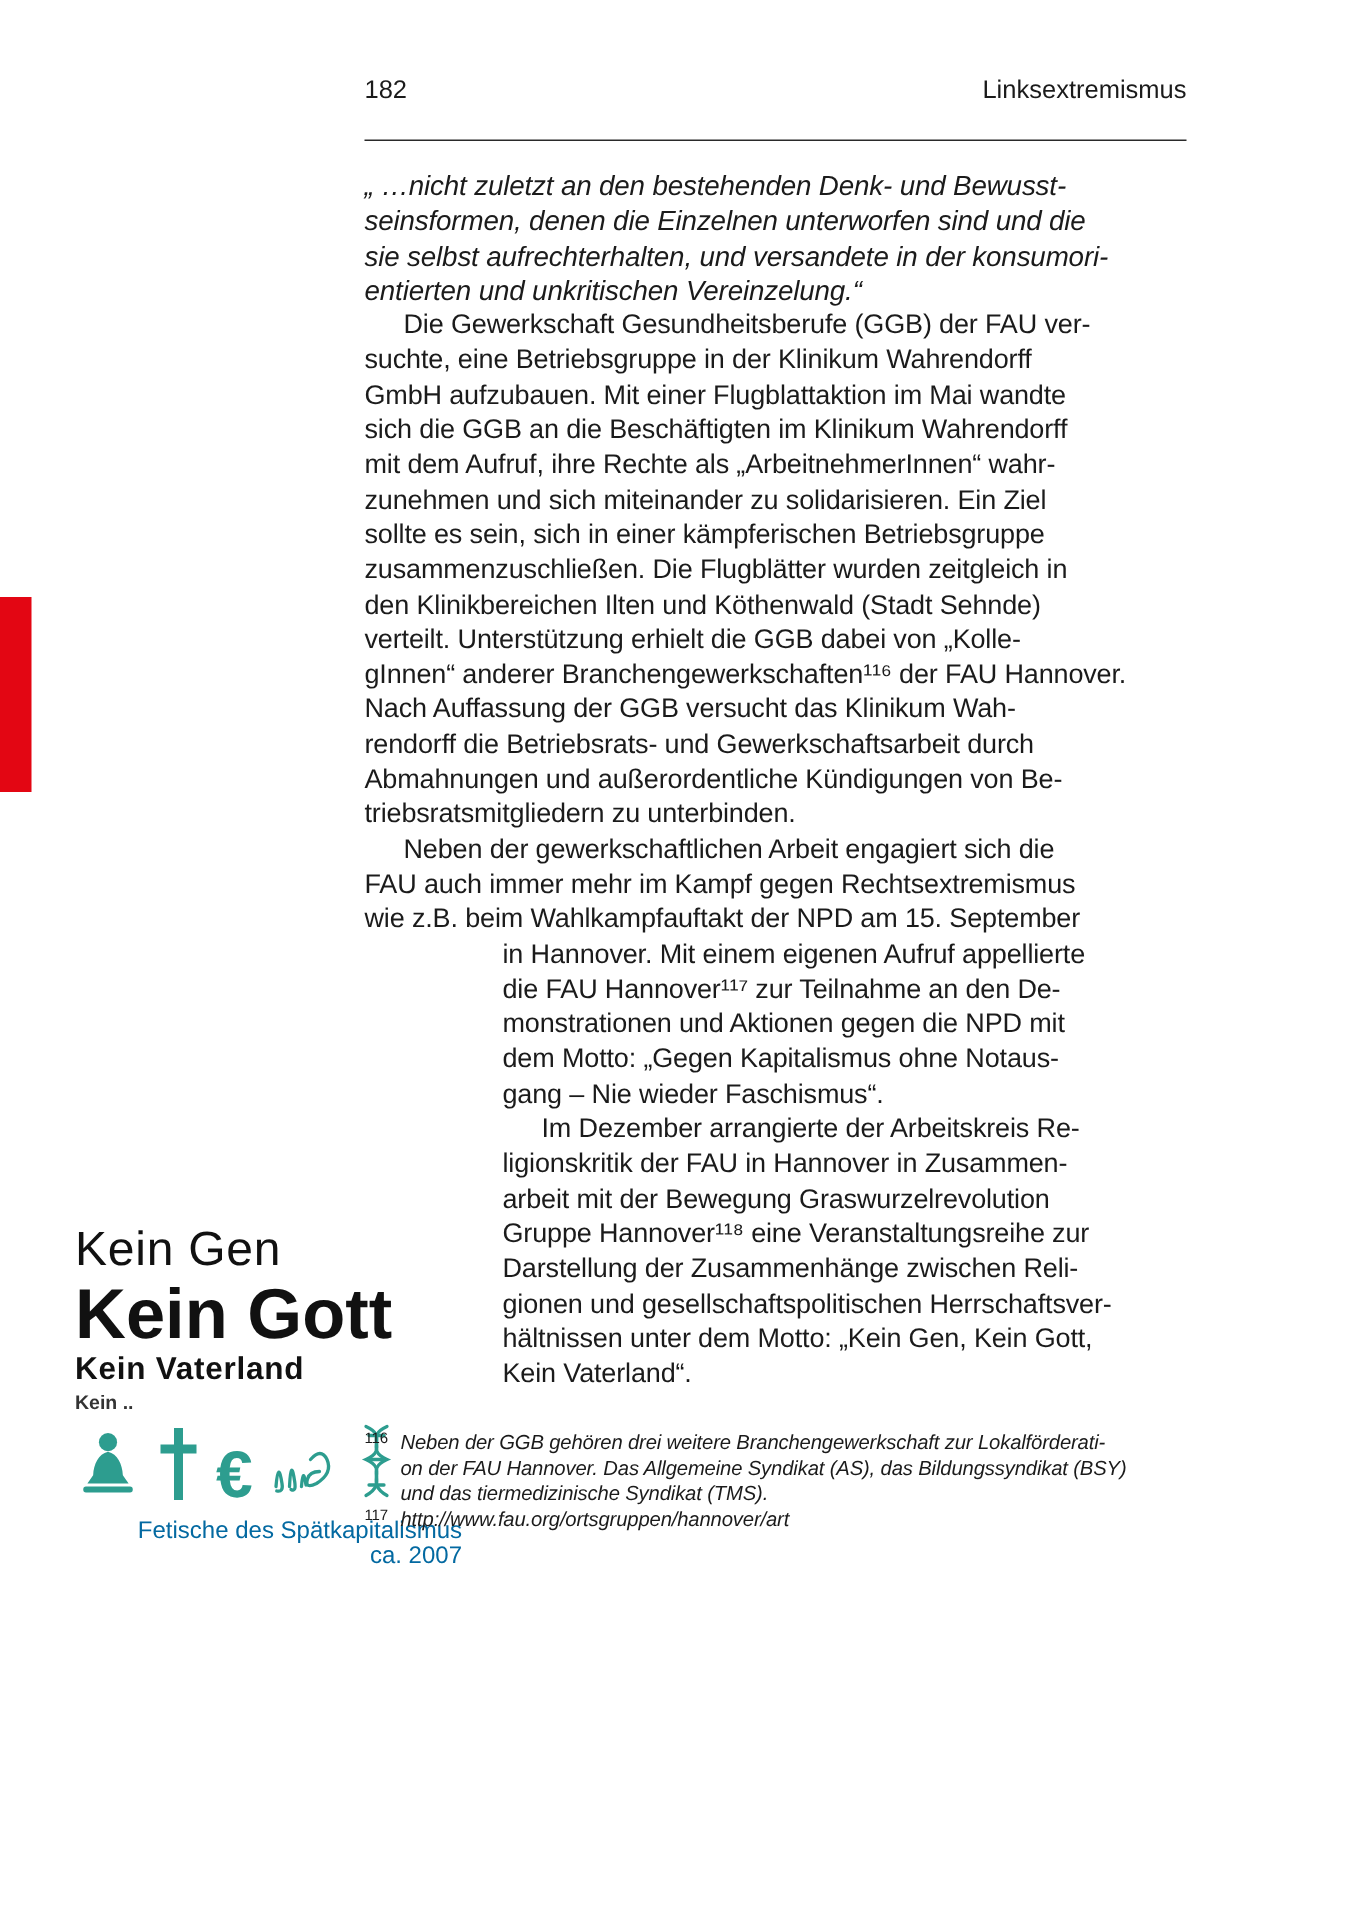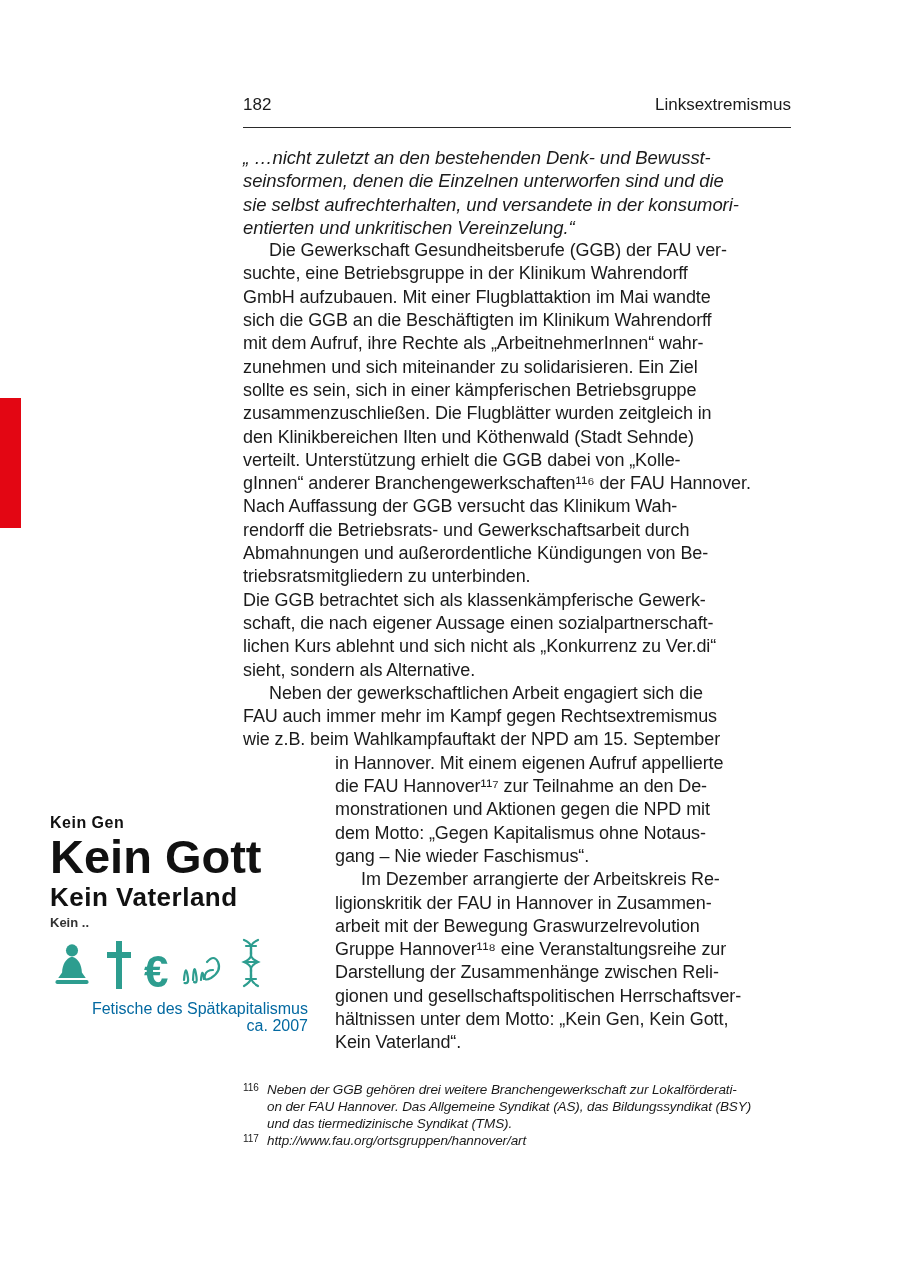--- a/index.html
+++ b/index.html
@@ -15,23 +15,22 @@
   .red-bar {
     position:absolute; left:0; top:398px;
     width:21px; height:130px;
     background:#e30613;
   }
   .content {
     position:absolute; left:243px; top:50px; width:548px;
   }
   .header {
     display:flex; justify-content:space-between; align-items:flex-end;
-    font-size:17px; padding-bottom:12px;
+    font-size:17px; padding-bottom:23px;
     border-bottom:1.5px solid #2a2a2a;
-    margin-top:45px;
   }
   .quote {
     margin-top:18px;
     font-style:italic;
     font-size:18.5px; line-height:23.3px;
     white-space:pre-line;
     letter-spacing:-0.1px;
   }
   .body-par {
     font-size:18px; line-height:23.3px;
@@ -50,23 +49,23 @@
   .fn-marker {
     flex:none; width:24px;
     font-size:10px; position:relative; top:-2px;
   }
   .fn-text { white-space:pre-line;font-style:italic; }
   
   .poster {
     position:absolute; left:50px; top:814px; width:258px;
     color:#111;
   }
-  .poster-l1 { font-size:16px; font-weight:bold; letter-spacing:0.5px; }
+  .poster-l1 { font-size:32px; font-weight:normal; letter-spacing:0.5px; }
   .poster-l2 { font-size:47px; font-weight:bold; letter-spacing:0px; line-height:50px; }
-  .poster-l3 { font-size:26px; font-weight:bold; letter-spacing:0.5px; }
+  .poster-l3 { font-size:21px; font-weight:bold; letter-spacing:0.5px; }
   .poster-l4 { font-size:13px; font-weight:bold; color:#333; margin-top:2px; }
   .icon-row {
     margin-top:6px;
     display:flex; align-items:flex-end; gap:11px;
     color:#2d9d8f; height:58px;
   }
   .euro-glyph { font-size:44px; font-weight:bold; line-height:44px; }
   .poster-caption {
     margin-top:6px; text-align:right;
     color:#0369a1; font-size:16px; line-height:17px;
@@ -145,24 +144,20 @@
 sollte es sein, sich in einer kämpferischen Betriebsgruppe
 zusammenzuschließen. Die Flugblätter wurden zeitgleich in
 den Klinikbereichen Ilten und Köthenwald (Stadt Sehnde)
 verteilt. Unterstützung erhielt die GGB dabei von „Kolle-
 gInnen“ anderer Branchengewerkschaften¹¹⁶ der FAU Hannover.
 Nach Auffassung der GGB versucht das Klinikum Wah-
 rendorff die Betriebsrats- und Gewerkschaftsarbeit durch
 Abmahnungen und außerordentliche Kündigungen von Be-
 triebsratsmitgliedern zu unterbinden.</div>
 
-    <div class="body-par">Die GGB betrachtet sich als klassenkämpferische Gewerk-
-schaft, die nach eigener Aussage einen sozialpartnerschaft-
-lichen Kurs ablehnt und sich nicht als „Konkurrenz zu Ver.di“
-sieht, sondern als Alternative.</div>
 
     <div class="body-par indent">Neben der gewerkschaftlichen Arbeit engagiert sich die
 FAU auch immer mehr im Kampf gegen Rechtsextremismus
 wie z.B. beim Wahlkampfauftakt der NPD am 15. September</div>
 
     <div class="body-par narrow">in Hannover. Mit einem eigenen Aufruf appellierte
 die FAU Hannover¹¹⁷ zur Teilnahme an den De-
 monstrationen und Aktionen gegen die NPD mit
 dem Motto: „Gegen Kapitalismus ohne Notaus-
 gang – Nie wieder Faschismus“.</div>

